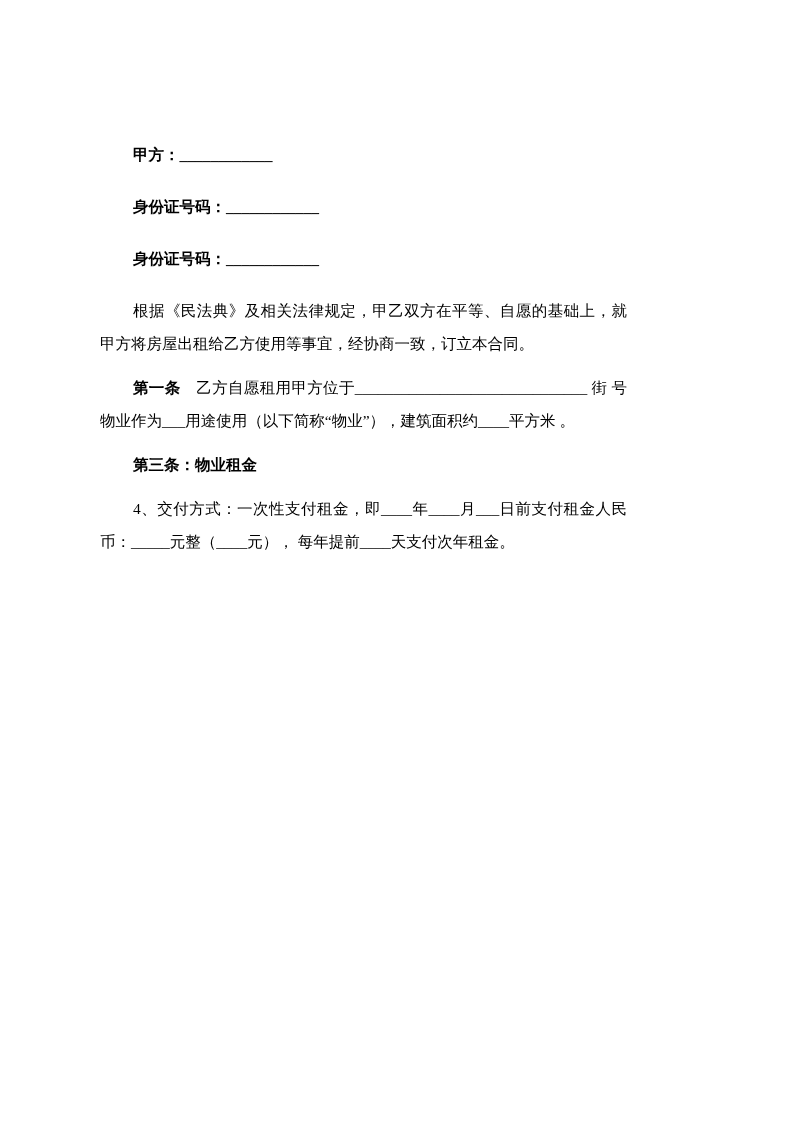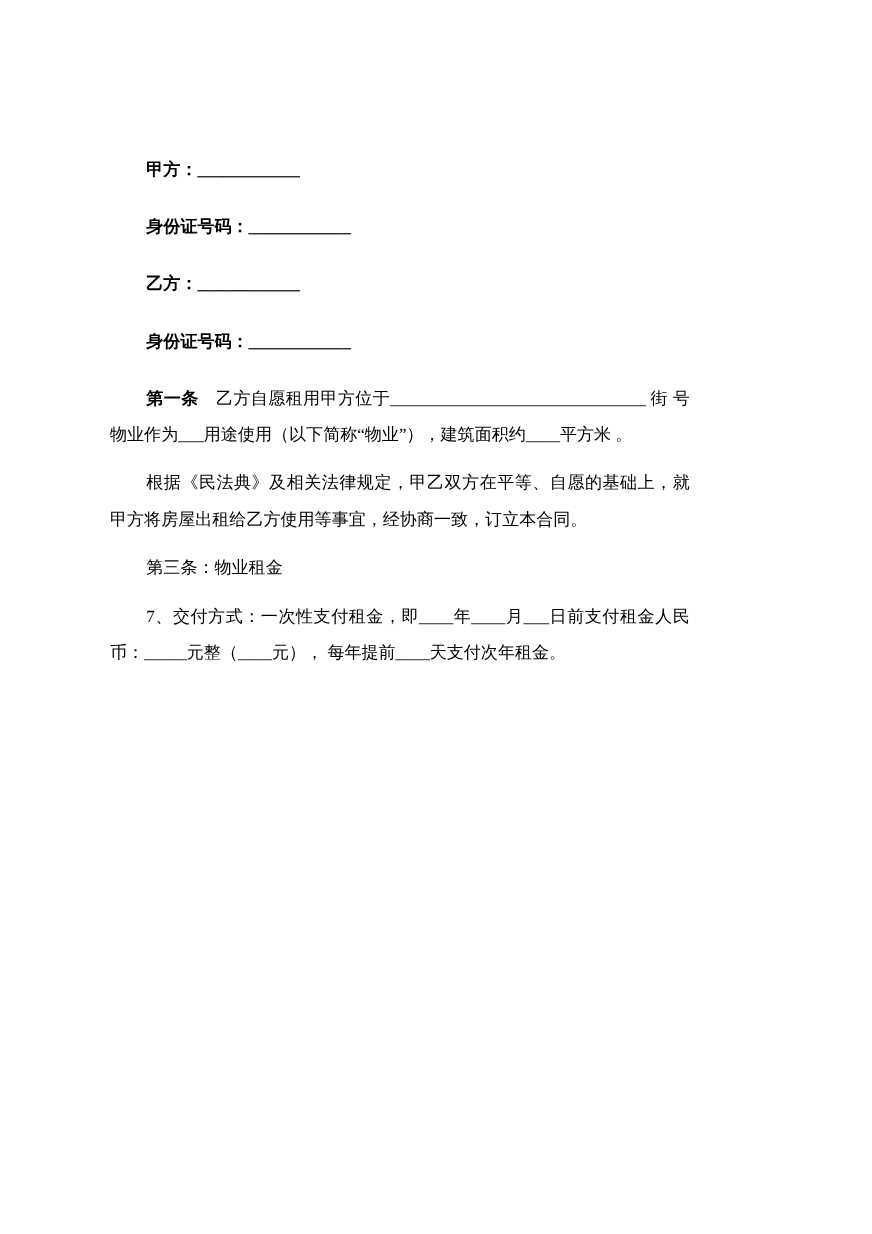--- a/index.html
+++ b/index.html
@@ -33,41 +33,40 @@
     text-indent: 33px;
     text-align: justify;
     font-weight: 500;
   }
   .para .lead {
     font-weight: 700;
   }
   .heading {
     margin-bottom: 11px;
     text-indent: 33px;
-    font-weight: 400;
+    font-weight: 700;
   }
 </style>
 </head>
 <body>
 
 <div class="page">
 
   <p class="field"><span>甲方：</span><span>____________</span></p>
 
   <p class="field"><span>身份证号码：</span><span>____________</span></p>
 
-  <p class="field"><span>乙方：</span><span>____________</span></p>
 
   <p class="field"><span>身份证号码：</span><span>____________</span></p>
 
+  <p class="para">根据《民法典》及相关法律规定，甲乙双方在平等、自愿的基础上，就甲方将房屋出租给乙方使用等事宜，经协商一致，订立本合同。</p>
+
   <p class="para"><span class="lead">第一条</span><span>　乙方自愿租用甲方位于______________________________ 街 号物业作为___用途使用（以下简称“物业”），建筑面积约____平方米 。</span></p>
-
-  <p class="para">根据《民法典》及相关法律规定，甲乙双方在平等、自愿的基础上，就甲方将房屋出租给乙方使用等事宜，经协商一致，订立本合同。</p>
 
 
   <p class="heading">第三条：物业租金</p>
 
 
 
-  <p class="para">7、交付方式：一次性支付租金，即____年____月___日前支付租金人民币：_____元整（____元）， 每年提前____天支付次年租金。</p>
+  <p class="para">4、交付方式：一次性支付租金，即____年____月___日前支付租金人民币：_____元整（____元）， 每年提前____天支付次年租金。</p>
 
 
 </div>
 
 </body></html>

